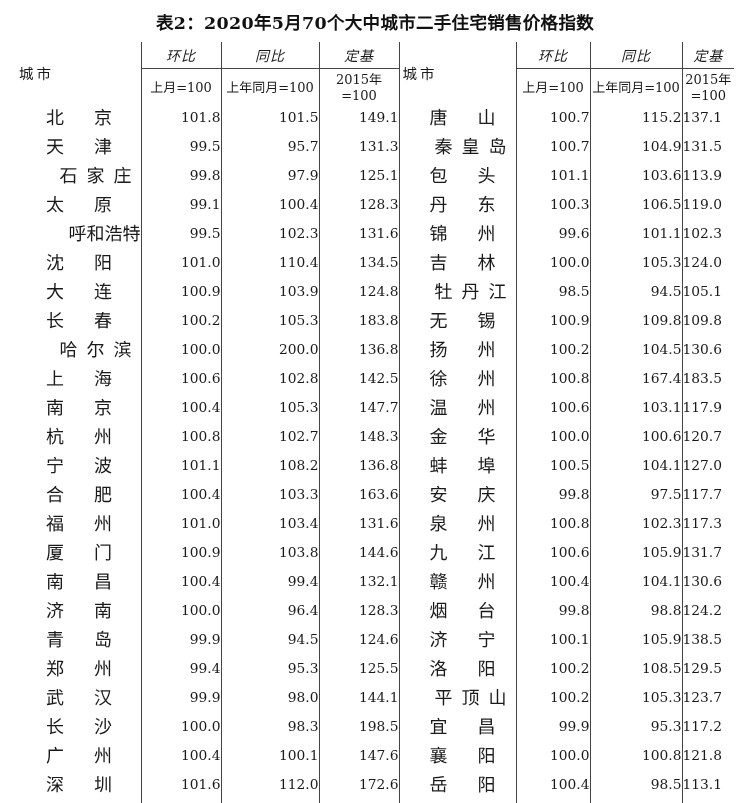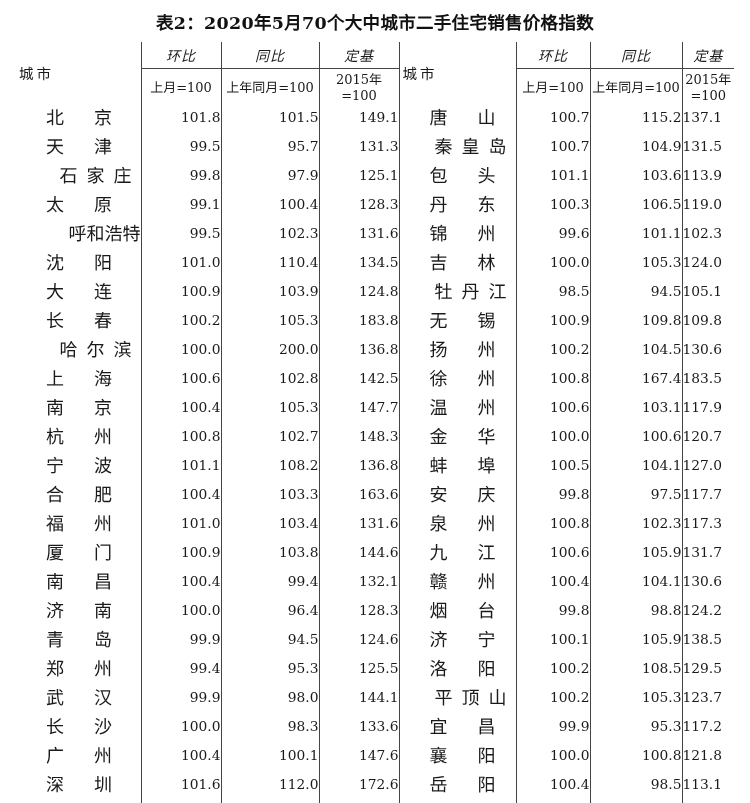--- a/index.html
+++ b/index.html
@@ -366,21 +366,21 @@
             <td class="num vline-l vline-r">144.1</td>
             <td class="city sp3">平顶山</td>
             <td class="num vline-l">100.2</td>
             <td class="num vline-l">105.3</td>
             <td class="num wide vline-l">123.7</td>
           </tr>
           <tr>
             <td class="city sp2">长沙</td>
             <td class="num vline-l">100.0</td>
             <td class="num vline-l">98.3</td>
-            <td class="num vline-l vline-r">133.6</td>
+            <td class="num vline-l vline-r">198.5</td>
             <td class="city sp2">宜昌</td>
             <td class="num vline-l">99.9</td>
             <td class="num vline-l">95.3</td>
             <td class="num wide vline-l">117.2</td>
           </tr>
           <tr>
             <td class="city sp2">广州</td>
             <td class="num vline-l">100.4</td>
             <td class="num vline-l">100.1</td>
             <td class="num vline-l vline-r">147.6</td>

